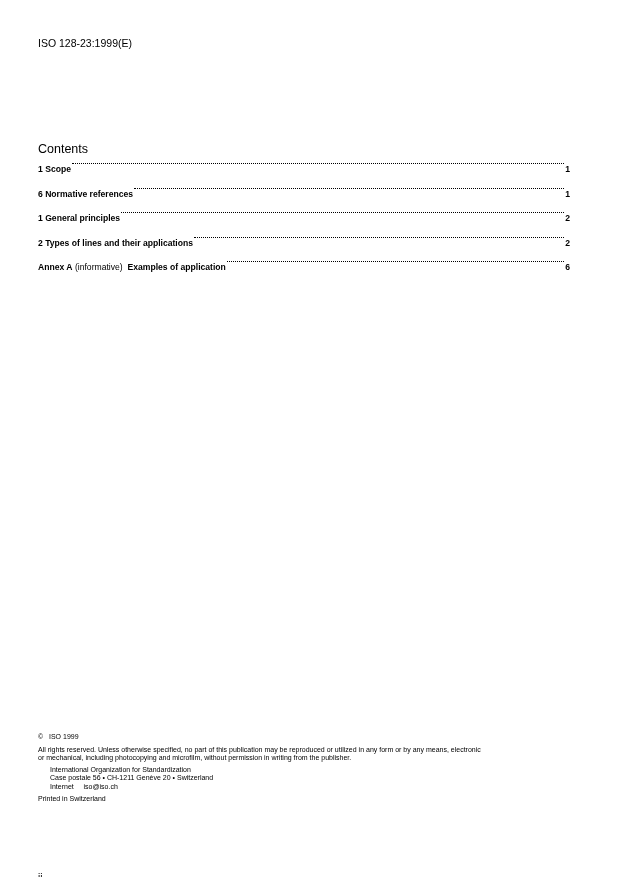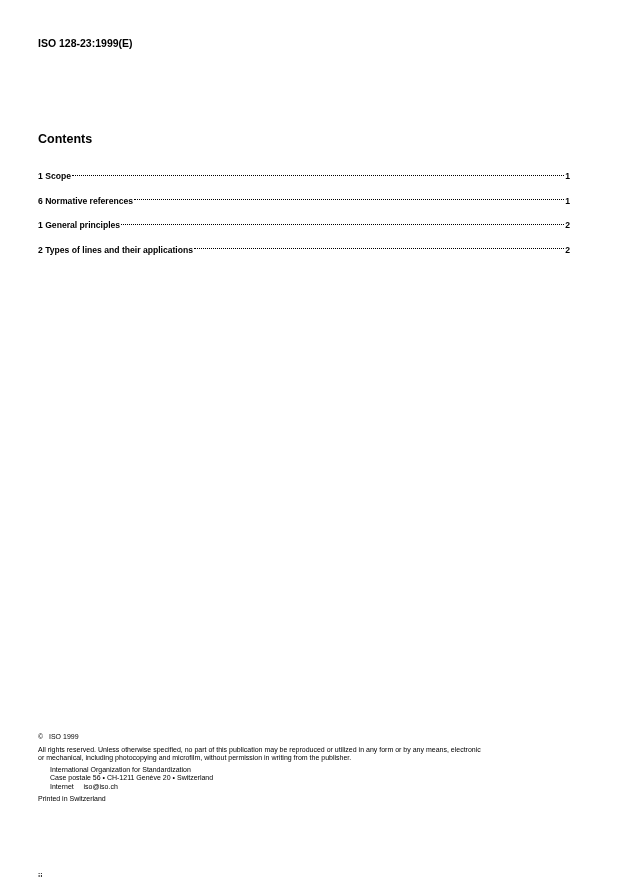--- a/index.html
+++ b/index.html
@@ -2,29 +2,29 @@
 <html><head>
   <meta charset="utf-8">
   <style>
     html, body { margin: 0; padding: 0; }
     body {
       width: 619px; height: 877px; background: #ffffff; position: relative;
       font-family: "Liberation Sans", sans-serif; color: #000; overflow: hidden;
     }
     .doc-id {
       position: absolute; left: 38px; top: 37px;
-      font-size: 10.5px; font-weight: bold;
+      font-size: 10.5px; font-weight: normal;
     }
     .contents-title {
-      position: absolute; left: 38px; top: 132px;
-      font-size: 12.5px; font-weight: bold;
+      position: absolute; left: 38px; top: 142px;
+      font-size: 12.5px; font-weight: normal;
     }
     .toc { position: absolute; left: 38px; top: 164px; width: 532px; }
     .toc-row {
-      display: flex; align-items: center; height: 24.5px;
+      display: flex; align-items: flex-start; height: 24.5px;
       font-size: 8.6px; font-weight: bold; white-space: nowrap;
     }
     .toc-row .label { flex: 0 0 auto; }
     .toc-row .label .normal { font-weight: normal; }
     .toc-row .leader {
       flex: 1 1 auto; overflow: hidden; margin: 0 1px;
       border-bottom: 1.2px dotted #000; height: 0; transform: translateY(-1px);
     }
     .toc-row .page { flex: 0 0 auto; }
     .copyright { position: absolute; left: 38px; top: 733px; font-size: 7px; line-height: 8.6px; width: 545px; }
@@ -55,20 +55,25 @@
   <div class="toc-row">
     <span class="label">1 General principles</span>
     <span class="leader"></span>
     <span class="page">2</span>
   </div>
   <div class="toc-row">
     <span class="label">2 Types of lines and their applications</span>
     <span class="leader"></span>
     <span class="page">2</span>
   </div>
+  <div class="toc-row">
+    <span class="label"><span>Annex A</span><span class="normal" style="white-space:pre"> (informative) </span><span> Examples of application</span></span>
+    <span class="leader"></span>
+    <span class="page">6</span>
+  </div>
 </div>
 
 <div class="copyright">
   <div class="c-line" style="white-space:pre">©   ISO 1999</div>
   <div class="rights">
     <div>All rights reserved. Unless otherwise specified, no part of this publication may be reproduced or utilized in any form or by any means, electronic</div>
     <div>or mechanical, including photocopying and microfilm, without permission in writing from the publisher.</div>
   </div>
   <div class="indent">International Organization for Standardization</div>
   <div class="indent">Case postale 56 • CH-1211 Genève 20 • Switzerland</div>

